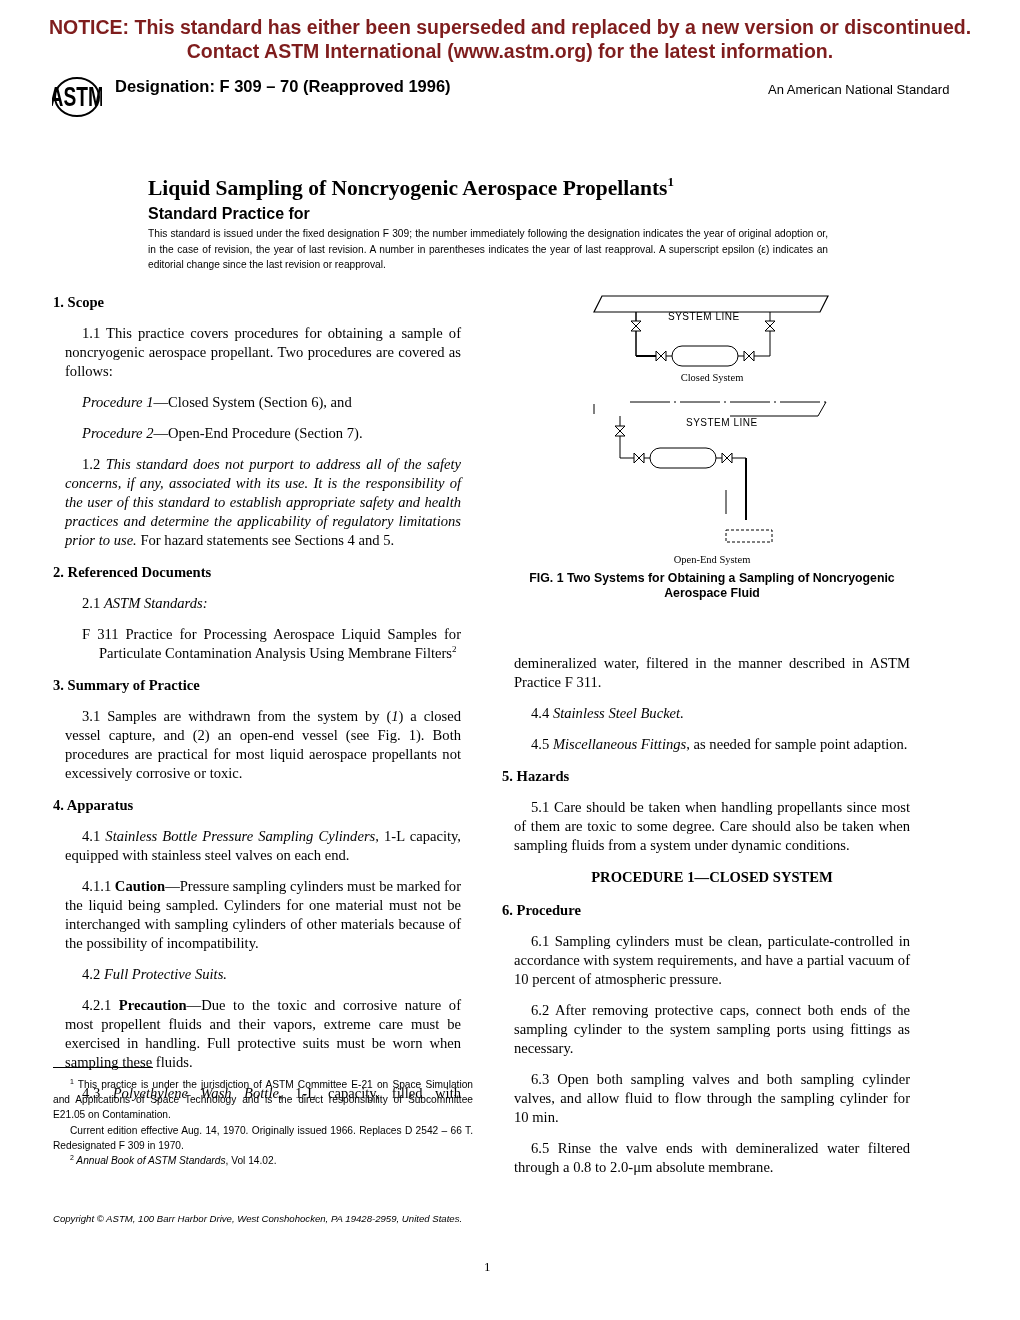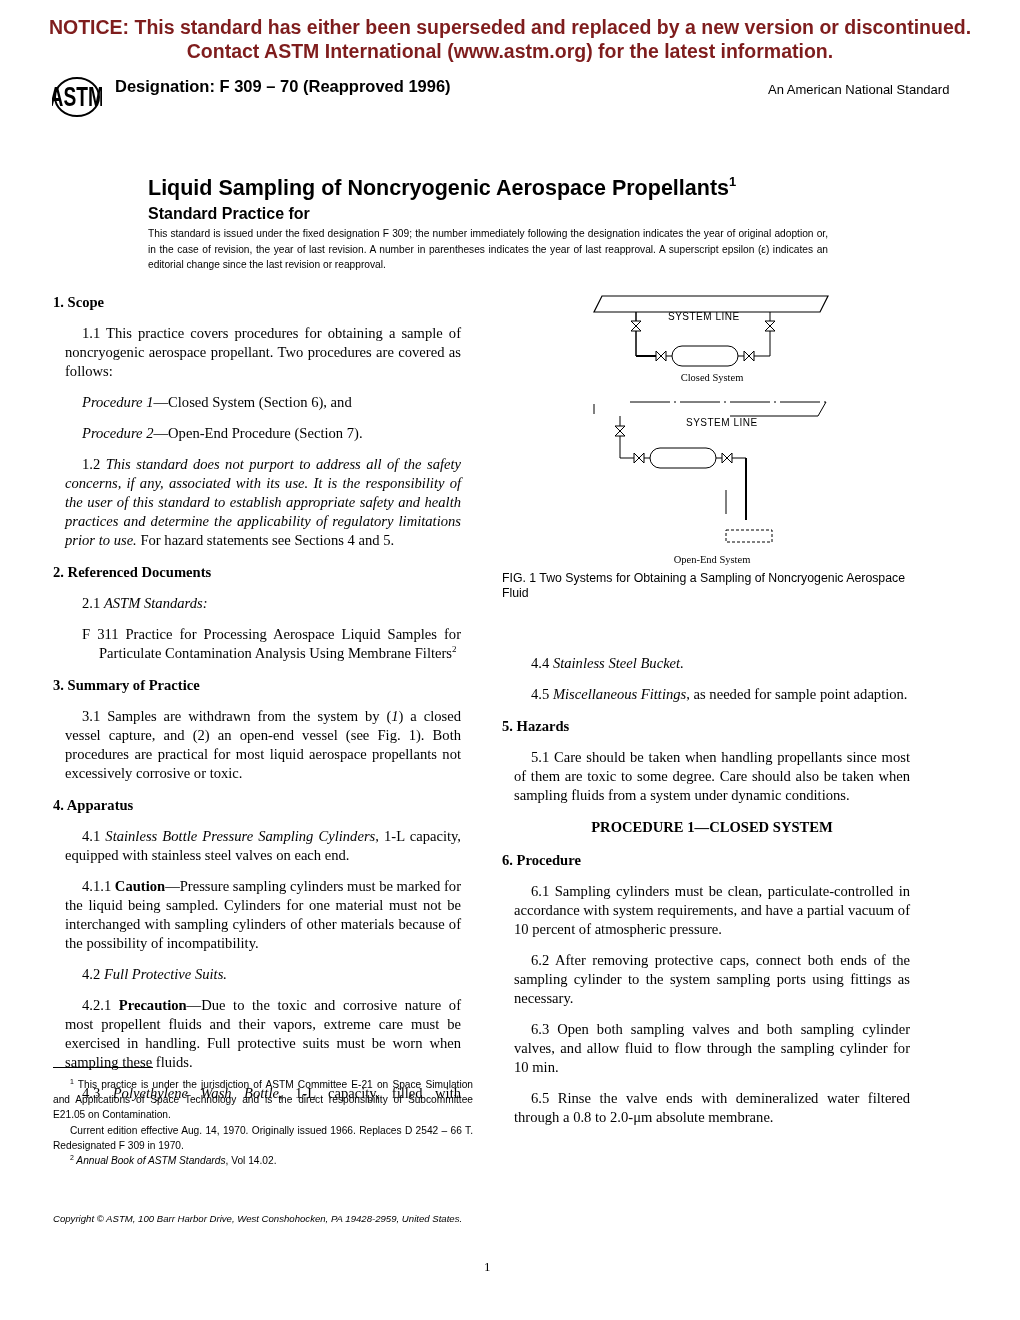--- a/index.html
+++ b/index.html
@@ -3,35 +3,35 @@
 <meta charset="utf-8">
 <style>
   html, body { margin: 0; padding: 0; background: #ffffff; }
   body { width: 1020px; height: 1320px; position: relative; overflow: hidden; color: #000; }
   .abs { position: absolute; }
   .notice { left: 0; width: 1020px; text-align: center; color: #7f1d1d; font-family: "Liberation Sans", sans-serif; font-weight: bold; font-size: 19.5px; line-height: 24px; }
   .designation { left: 115px; top: 77px; font-family: "Liberation Sans", sans-serif; font-weight: bold; font-size: 16.5px; }
   .ans { left: 768px; top: 82px; font-family: "Liberation Sans", sans-serif; font-size: 13px; }
   .logo { left: 52px; top: 77px; width: 50px; height: 40px; }
   .title1 { left: 148px; top: 168px; font-family: "Liberation Sans", sans-serif; font-weight: bold; font-size: 16px; margin-top: 37px; }
-  .title2 { left: 148px; top: 176px; font-family: Liberation Sans, sans-serif; font-weight: bold; font-size: 21.5px; white-space: nowrap; }
+  .title2 { left: 148px; top: 176px; font-family: Liberation Serif, serif; font-weight: bold; font-size: 21.5px; white-space: nowrap; }
   .title2 sup { font-size: 13px; vertical-align: 9px; line-height: 0; }
   .preamble { left: 148px; top: 226px; width: 680px; font-family: "Liberation Sans", sans-serif; font-size: 10.2px; line-height: 15.5px; text-align: justify; }
   .col { font-family: "Liberation Serif", serif; font-size: 14.6px; line-height: 19px; text-align: justify; }
   .colL { left: 53px; width: 420px; }
   .colR { left: 502px; width: 420px; }
   .col h2 { font-size: 14.6px; font-weight: bold; margin: 0 0 5px 0; line-height: 19px; }
   .col p { margin: 12px; text-indent: 17px; }
   .col p.noind { text-indent: 0; }
   .col p.ref { padding-left: 34px; text-indent: -17px; }
   .col .sect { margin-bottom: 13px; }
   .col em { font-style: italic; }
   .col sup { font-size: 9px; vertical-align: 6px; line-height: 0; }
   .proc-head { text-align: center; font-weight: bold; margin: 12px 0 14px 0; }
-  .figcap { left: 502px; top: 571px; width: 420px; text-align: left; font-family: "Liberation Sans", sans-serif; font-weight: normal; font-size: 12.3px; line-height: 15px; }
+  .figcap { left: 502px; top: 571px; width: 420px; text-align: center; font-family: "Liberation Sans", sans-serif; font-weight: bold; font-size: 12.3px; line-height: 15px; }
   .fig-label { font-family: "Liberation Serif", serif; font-size: 10.5px; color: #222; }
   .sysline-label { font-family: "Liberation Sans", sans-serif; font-size: 10px; letter-spacing: 0.5px; }
   .fn-rule { left: 53px; top: 1067px; width: 100px; border-top: 1px solid #000; }
   .footnotes { left: 53px; top: 1077px; width: 420px; font-family: "Liberation Sans", sans-serif; font-size: 10.2px; line-height: 15.2px; text-align: justify; }
   .footnotes p { margin: 0; text-indent: 17px; }
   .footnotes sup { font-size: 7px; vertical-align: 4px; line-height: 0; }
   .copyright { left: 53px; top: 1213px; font-family: "Liberation Sans", sans-serif; font-size: 9.6px; font-style: italic; }
   .pagenum { left: 484px; top: 1259px; font-family: "Liberation Serif", serif; font-size: 13px; }
 </style>
 </head>
@@ -119,20 +119,21 @@
     <line x1="166" y1="168" x2="166" y2="230" stroke="#000" stroke-width="2"></line>
     <line x1="146" y1="200" x2="146" y2="224" stroke="#000" stroke-width="1"></line>
     <rect x="146" y="240" width="46" height="12" fill="none" stroke="#000" stroke-width="1" stroke-dasharray="3 2"></rect>
     <text x="132" y="273" text-anchor="middle" class="fig-label">Open-End System</text>
   </g>
 </svg>
 <div class="abs figcap">FIG. 1 Two Systems for Obtaining a Sampling of Noncryogenic Aerospace Fluid</div>
 
 <div class="abs col colR" style="top:642px;">
   <div class="sect">
+    <p class="noind">demineralized water, filtered in the manner described in ASTM Practice F 311.</p>
     <p><span>4.4 </span><em>Stainless Steel Bucket.</em></p>
     <p><span>4.5 </span><em>Miscellaneous Fittings</em><span>, as needed for sample point adaption.</span></p>
   </div>
 
   <div class="sect">
     <h2>5. Hazards</h2>
     <p>5.1 Care should be taken when handling propellants since most of them are toxic to some degree. Care should also be taken when sampling fluids from a system under dynamic conditions.</p>
   </div>
 
   <div class="proc-head">PROCEDURE 1—CLOSED SYSTEM</div>

